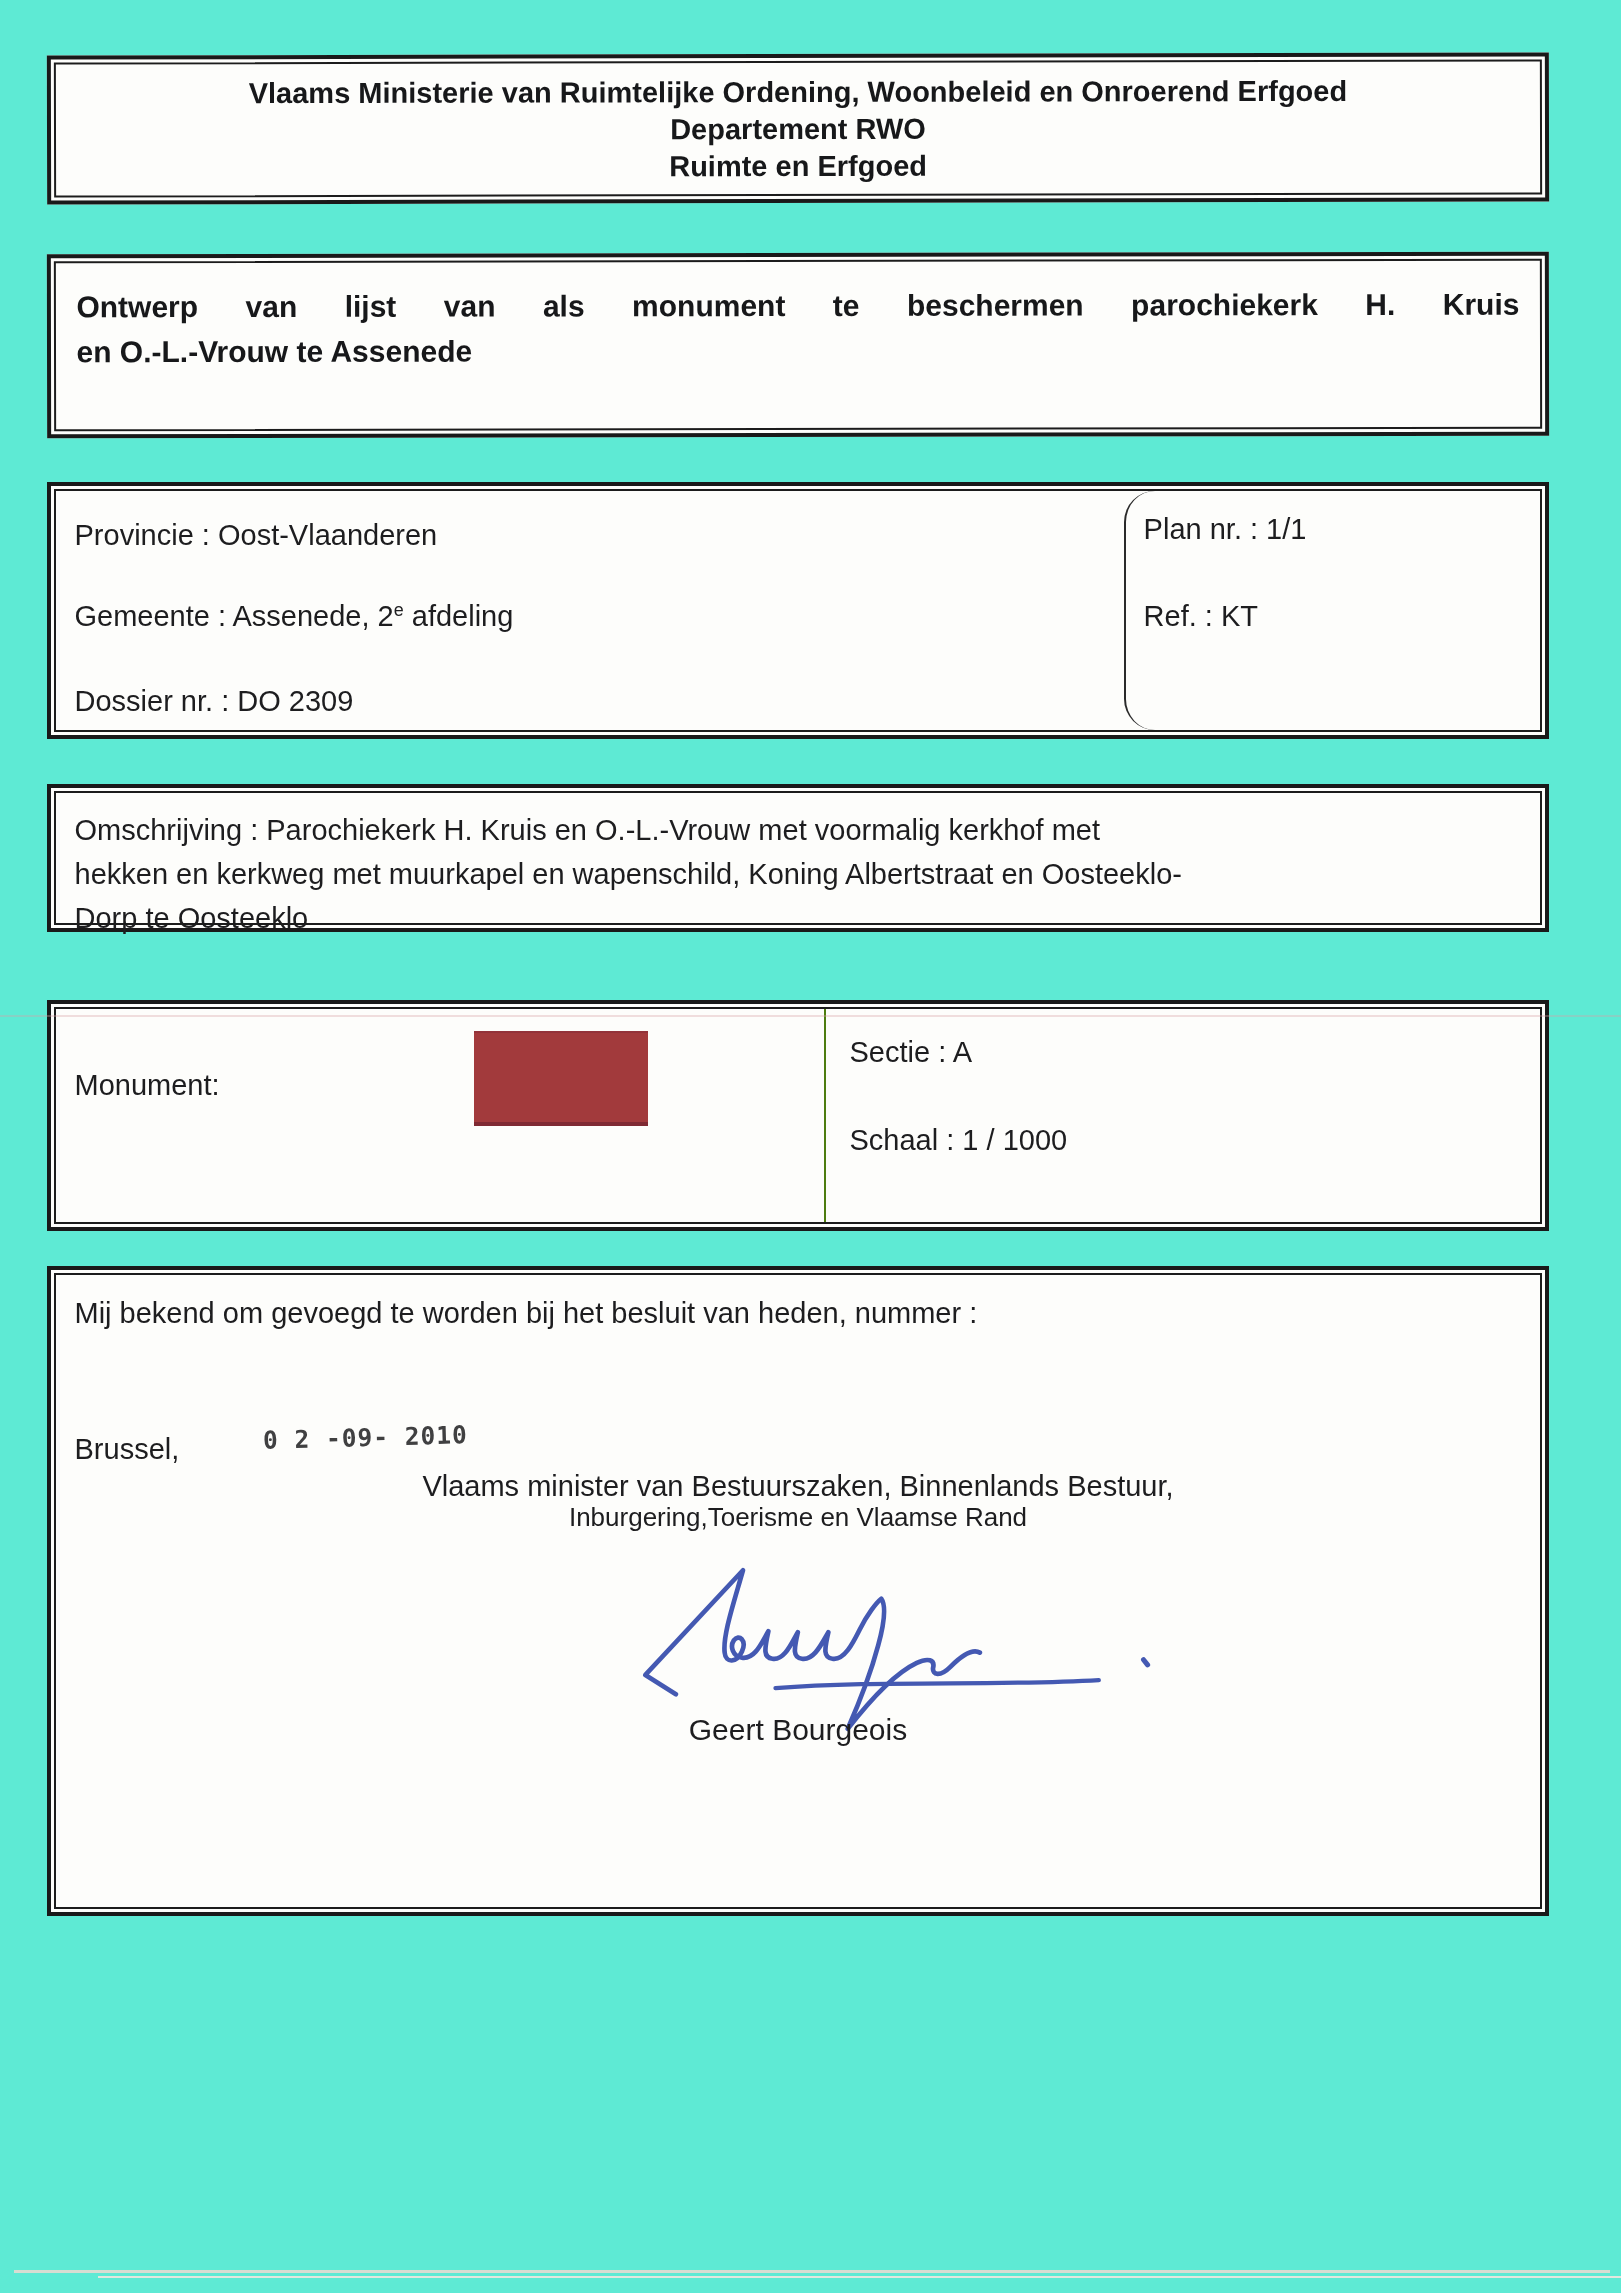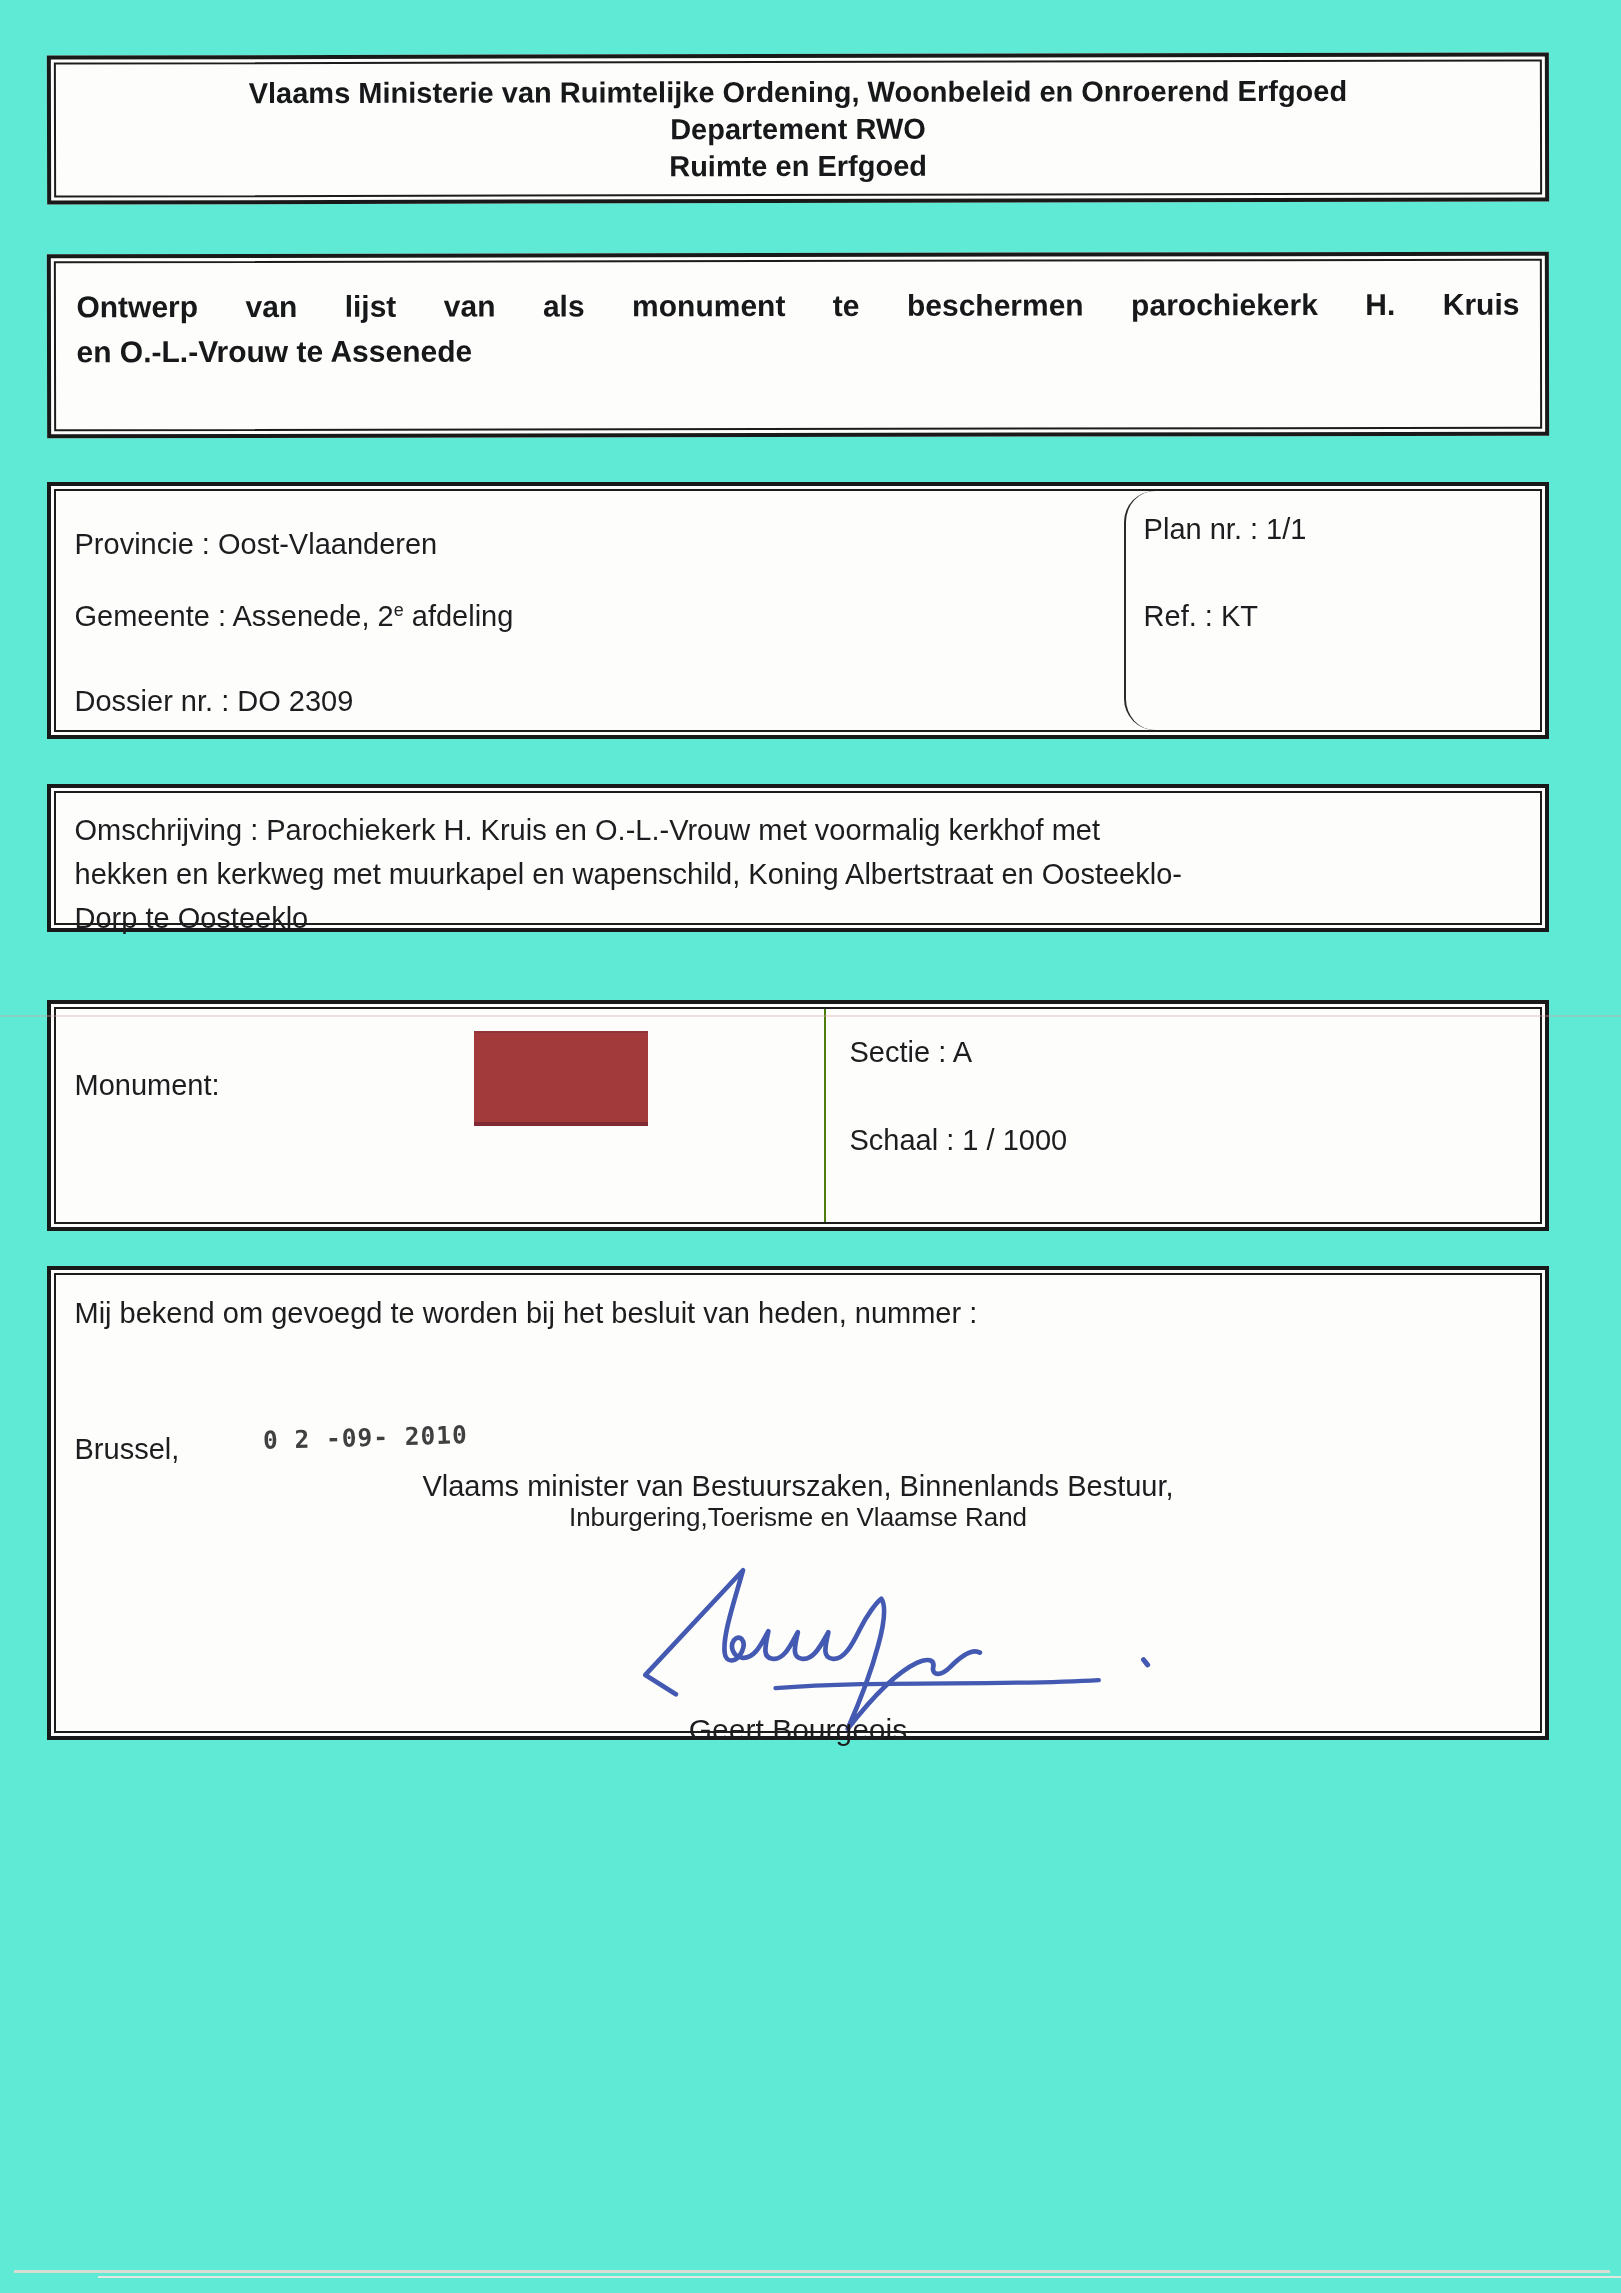--- a/index.html
+++ b/index.html
@@ -43,21 +43,21 @@
   }
   .title-line2 { font-size: 30px; font-weight: bold; line-height: 45px; color: #17181a; }
 
   .info-box { top: 482px; height: 257px; }
   .info-left { position: absolute; left: 0; top: 0; width: 1073px; height: 100%; }
   .info-right {
     position: absolute; left: 1073px; top: 4.9px; bottom: 4.9px; right: 0;
     border-left: 2px solid #2a2a2a; padding-left: 20px; border-radius: 31px;
   }
   .info-row { position: absolute; left: 23.5px; font-size: 29px; color: #1d1d1f; }
-  .row-provincie { top: 42px; }
+  .row-provincie { top: 33px; }
   .row-gemeente  { top: 114px; }
   .row-dossier   { top: 199px; text-align: center; }
   .row-plan { position: absolute; left: 17.6px; top: 22.5px; font-size: 29px; }
   .row-ref  { position: absolute; left: 17.6px; top: 109px; font-size: 29px; }
   .sup { font-size: 0.62em; vertical-align: 9.8px; }
 
   .omschrijving-box { top: 784px; height: 148px; }
   .omschrijving-lines { padding: 19.6px 23.5px 0 23.5px; }
   .omschrijving-line { font-size: 29px; line-height: 44px; color: #1d1d1f; }
 
@@ -69,21 +69,21 @@
     border-top: 2.9px solid #93333a;
     border-bottom: 4.9px solid #7f2a33;
   }
   .monument-right {
     position: absolute; left: 773px; top: 4.9px; bottom: 4.9px; right: 0;
     border-left: 2px solid #4d7c0f;
   }
   .row-sectie { position: absolute; left: 23.5px; top: 27.4px; font-size: 29px; }
   .row-schaal { position: absolute; left: 23.5px; top: 115px; font-size: 29px; }
 
-  .besluit-box { top: 1266px; height: 474px; }
+  .besluit-box { top: 1266px; height: 650px; }
   .besluit-intro { position: absolute; left: 23.5px; top: 27.4px; font-size: 29px; }
   .besluit-place { position: absolute; left: 23.5px; top: 163px; font-size: 29px; }
   .date-stamp {
     position: absolute; left: 212px; top: 153px;
     font-family: "DejaVu Sans Mono", monospace;
     font-size: 24.5px; font-weight: bold; letter-spacing: 1px;
     color: #303032; transform: rotate(-1.6deg); opacity: 0.92;
     white-space: pre;
   }
   .minister-line1 { position: absolute; left: 0; right: 0; top: 200px; text-align: center; font-size: 29px; }

